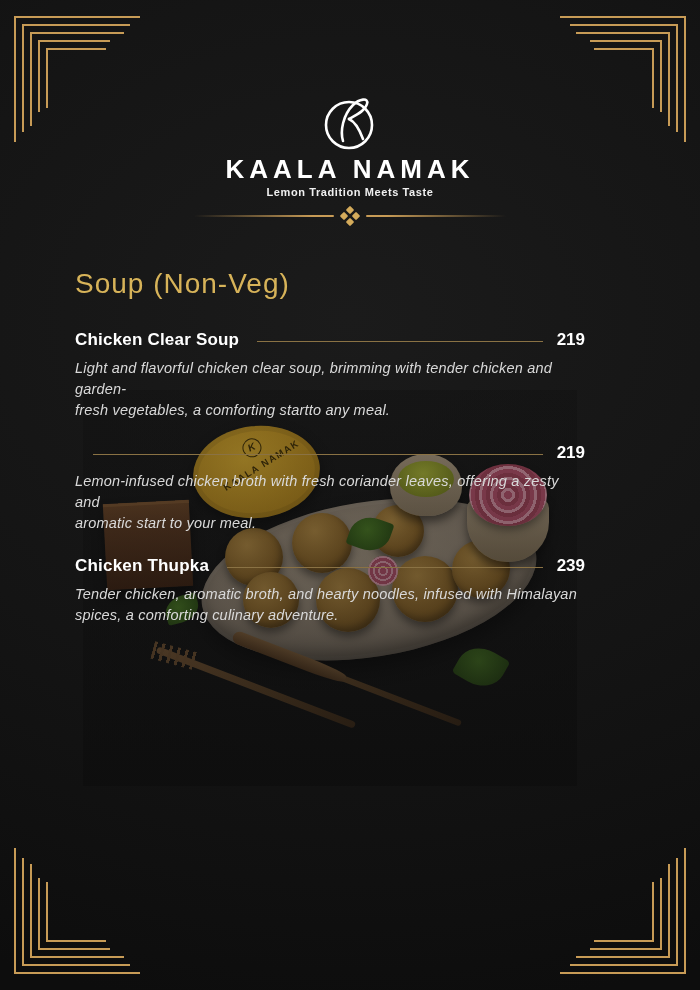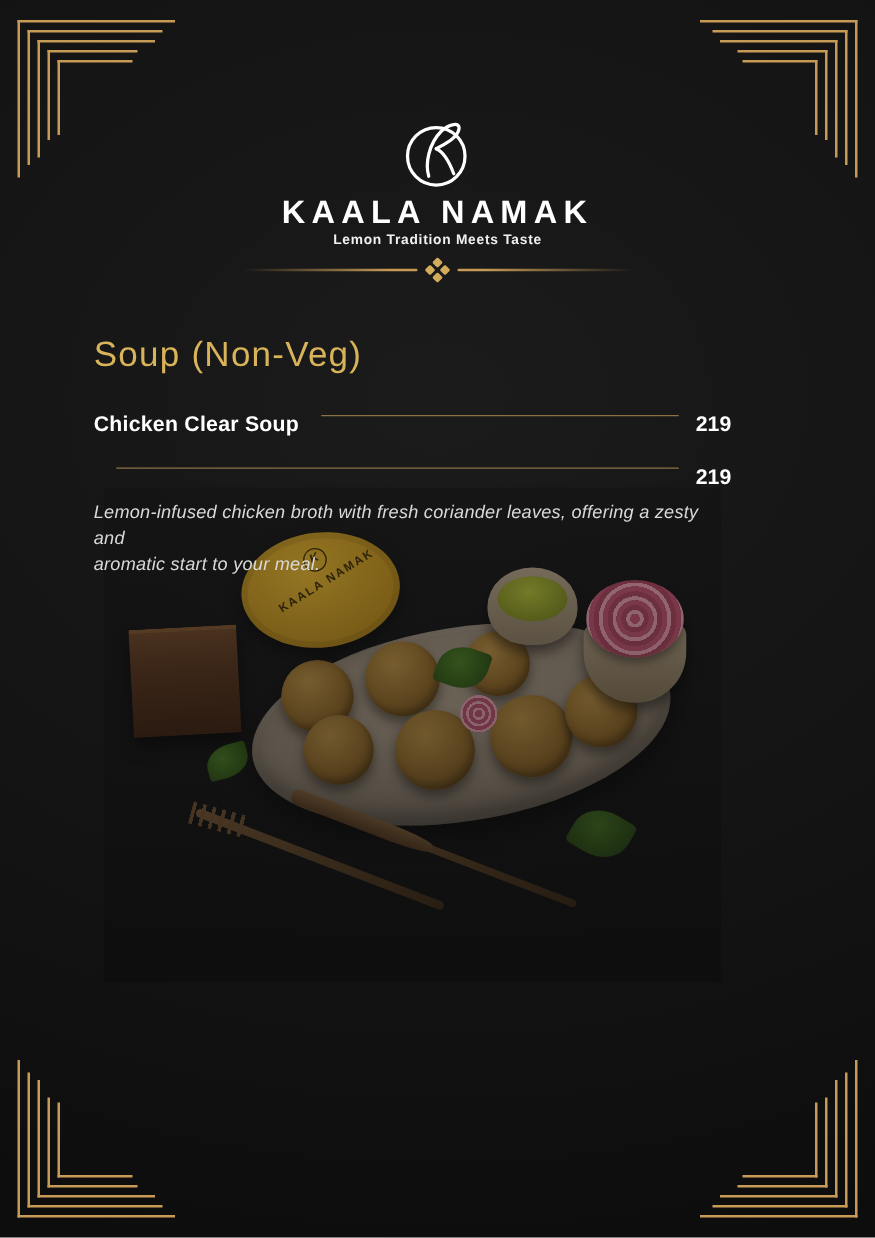--- a/index.html
+++ b/index.html
@@ -33,21 +33,21 @@
   .ornament{position:relative;width:18px;height:18px;flex:0 0 18px;}
   .ornament b{position:absolute;width:6px;height:6px;background:#d4ab5b;transform:rotate(45deg);border-radius:1px;}
   .ornament b:nth-child(1){top:0;left:6px;}
   .ornament b:nth-child(2){bottom:0;left:6px;}
   .ornament b:nth-child(3){left:0;top:6px;}
   .ornament b:nth-child(4){right:0;top:6px;}
   
   .menu{position:absolute;left:75px;top:232px;width:510px;z-index:3;margin-top:36px;}
   .section-title{color:#d7b359;font-size:28px;font-weight:400;letter-spacing:1px;margin:0 0 30px 0;line-height:1.15;}
   .item{margin-bottom:22px;}
-  .item-row{display:flex;}
+  .item-row{display:flex;align-items:center;}
   .item-name{color:#ffffff;font-weight:bold;font-size:17px;letter-spacing:0.2px;white-space:nowrap;}
   .leader{flex:1;height:1px;background:#8a7244;margin:2px 14px 0 18px;}
   .item-price{color:#ffffff;font-weight:bold;font-size:17px;white-space:nowrap;}
   .item-desc{margin-top:8px;color:#d9d9d9;font-style:italic;font-size:14.5px;line-height:1.45;white-space:pre-line;letter-spacing:0.2px;}
   
   .photo{position:absolute;left:95px;top:402px;width:470px;height:372px;z-index:1;}
   .photo *{position:absolute;}
   .tub{left:98px;top:24px;width:127px;height:92px;border-radius:50%;
        background:radial-gradient(ellipse at 42% 35%, #d8ab2f, #b5871c 75%, #9a7013);
        box-shadow:inset 0 0 0 5px rgba(0,0,0,0.08), 0 6px 14px rgba(0,0,0,0.45);
@@ -182,24 +182,35 @@
 
 <div class="menu">
   <h1 class="section-title">Soup (Non-Veg)</h1>
 
   <div class="item">
     <div class="item-row">
       <span class="item-name">Chicken Clear Soup</span>
       <span class="leader"></span>
       <span class="item-price">219</span>
     </div>
+    <div class="item-desc">Light and flavorful chicken clear soup, brimming with tender chicken and garden-
+fresh vegetables, a comforting startto any meal.</div>
   </div>
 
   <div class="item">
     <div class="item-row">
       <span class="leader"></span>
       <span class="item-price">219</span>
     </div>
     <div class="item-desc">Lemon-infused chicken broth with fresh coriander leaves, offering a zesty and
 aromatic start to your meal.</div>
   </div>
 
+  <div class="item">
+    <div class="item-row">
+      <span class="item-name">Chicken Thupka</span>
+      <span class="leader"></span>
+      <span class="item-price">239</span>
+    </div>
+    <div class="item-desc">Tender chicken, aromatic broth, and hearty noodles, infused with Himalayan
+spices, a comforting culinary adventure.</div>
+  </div>
 </div>
 
 </body></html>

